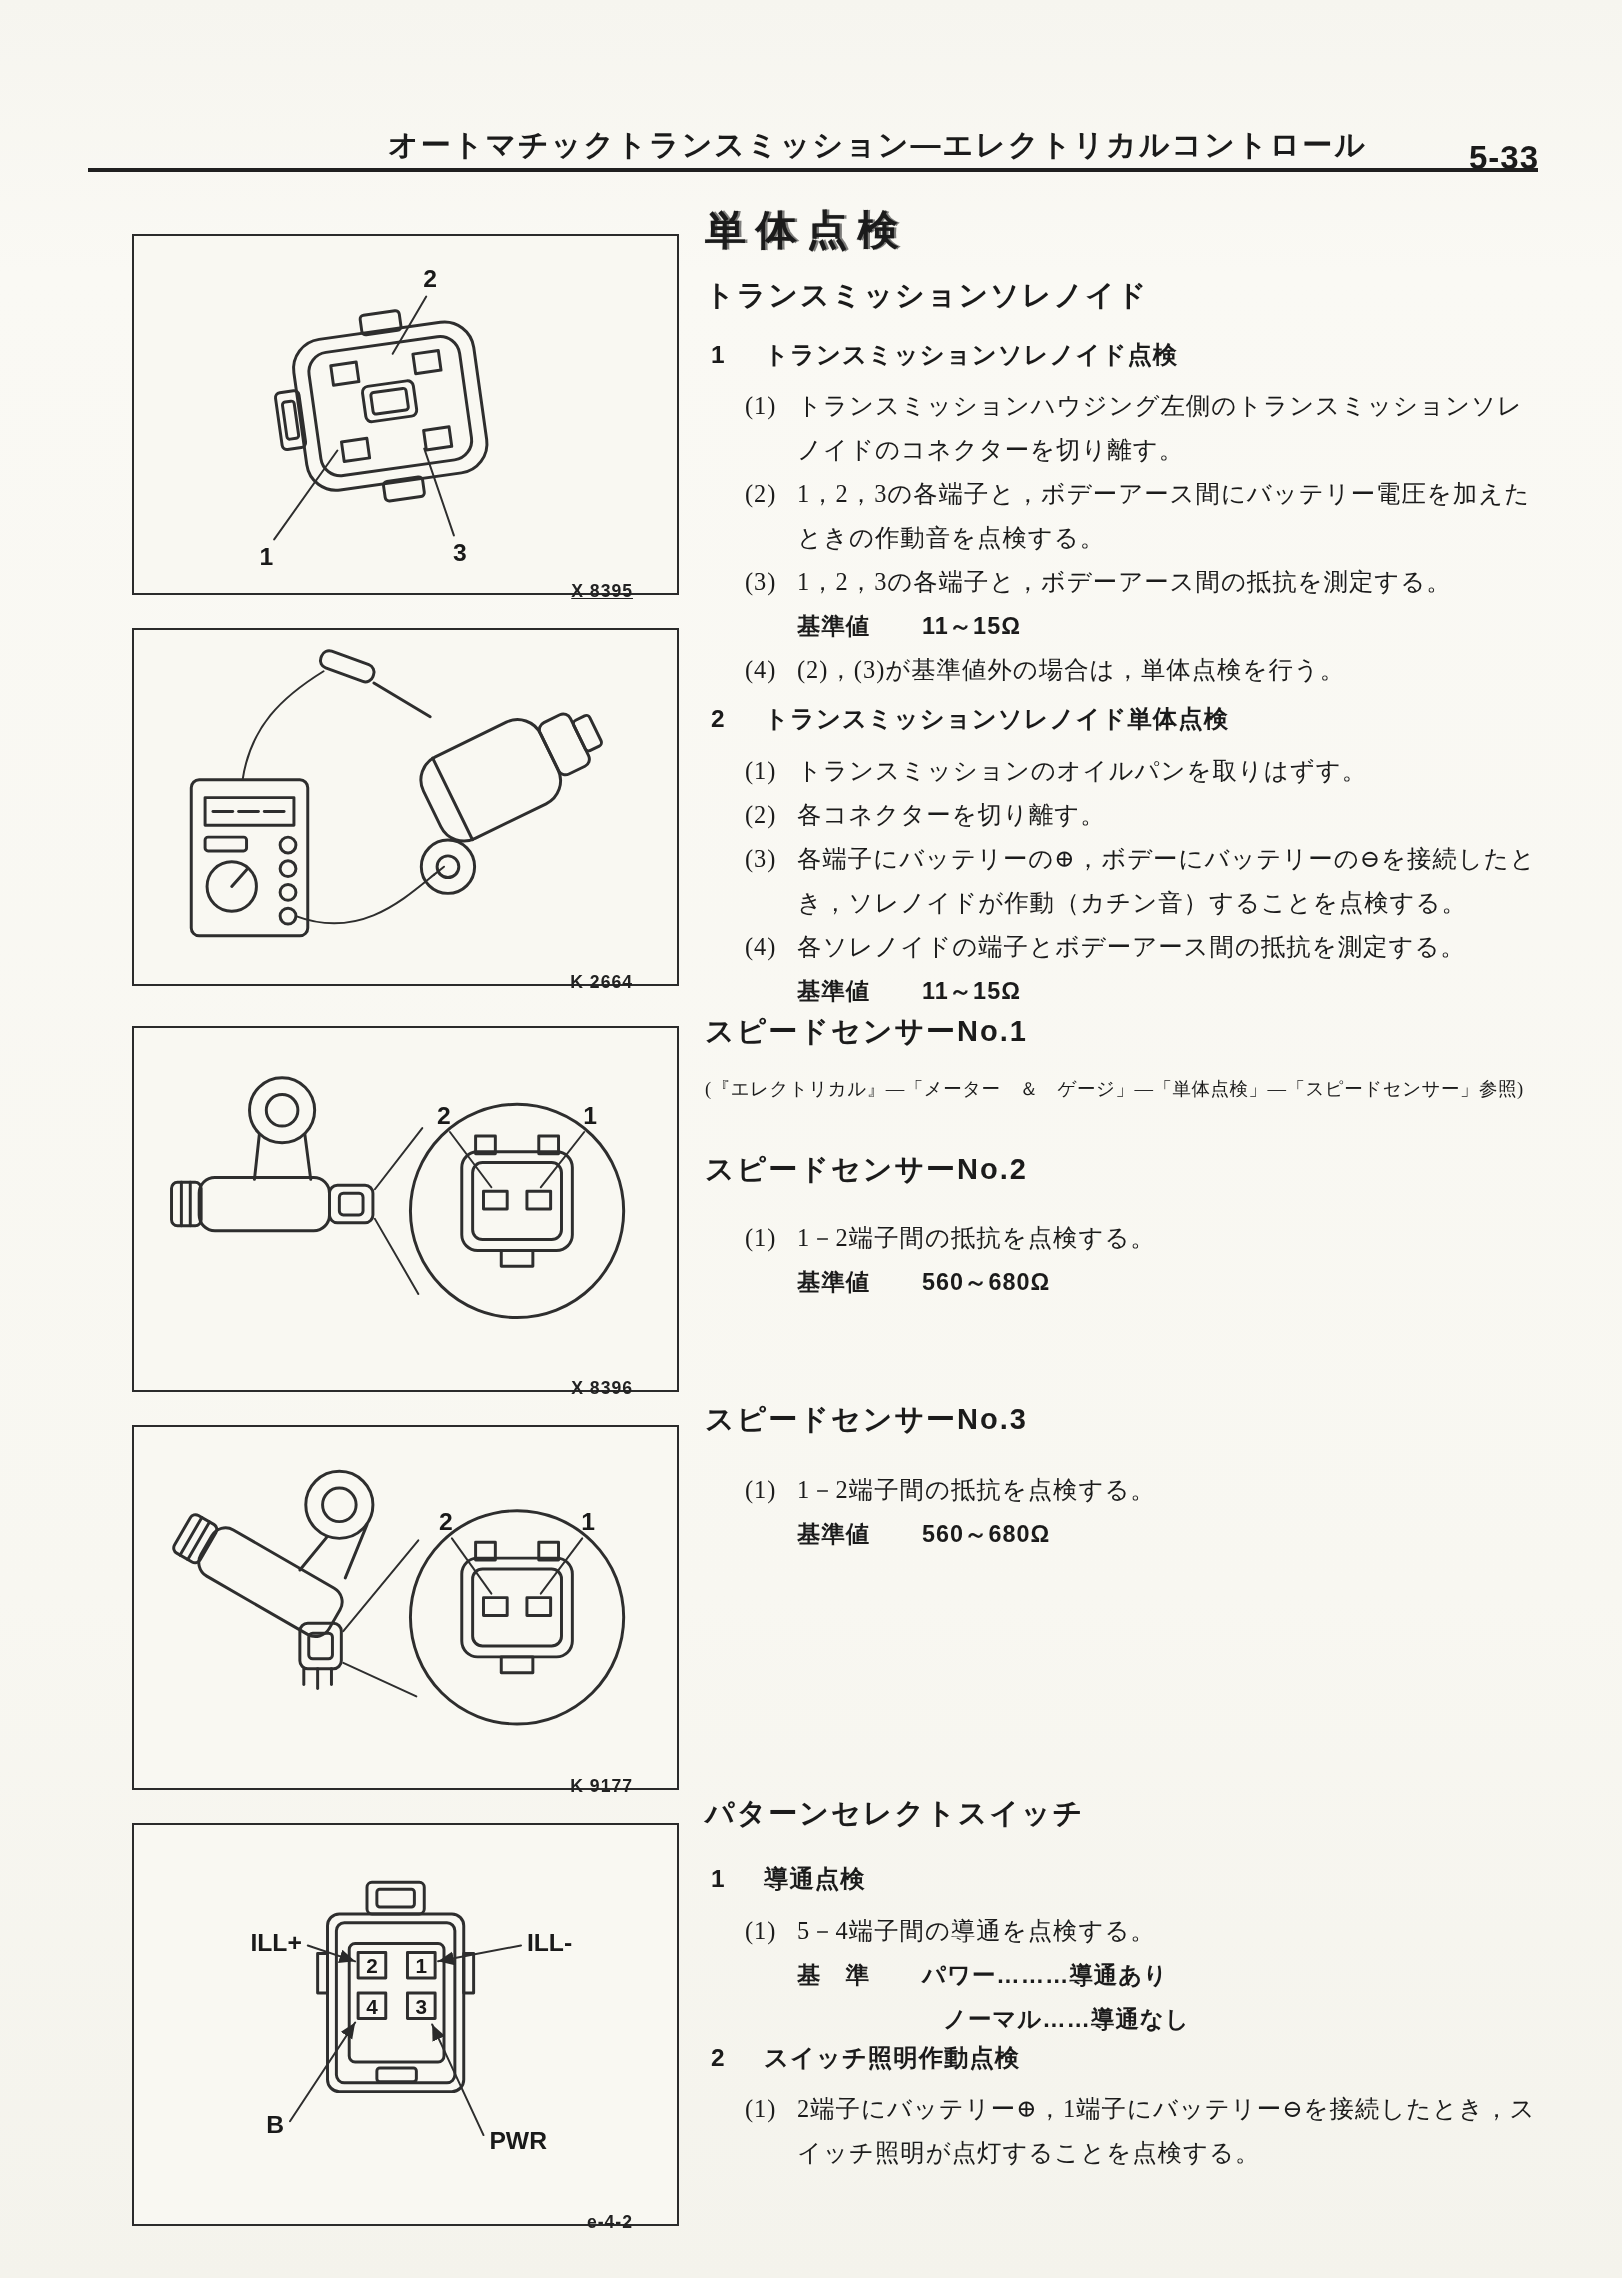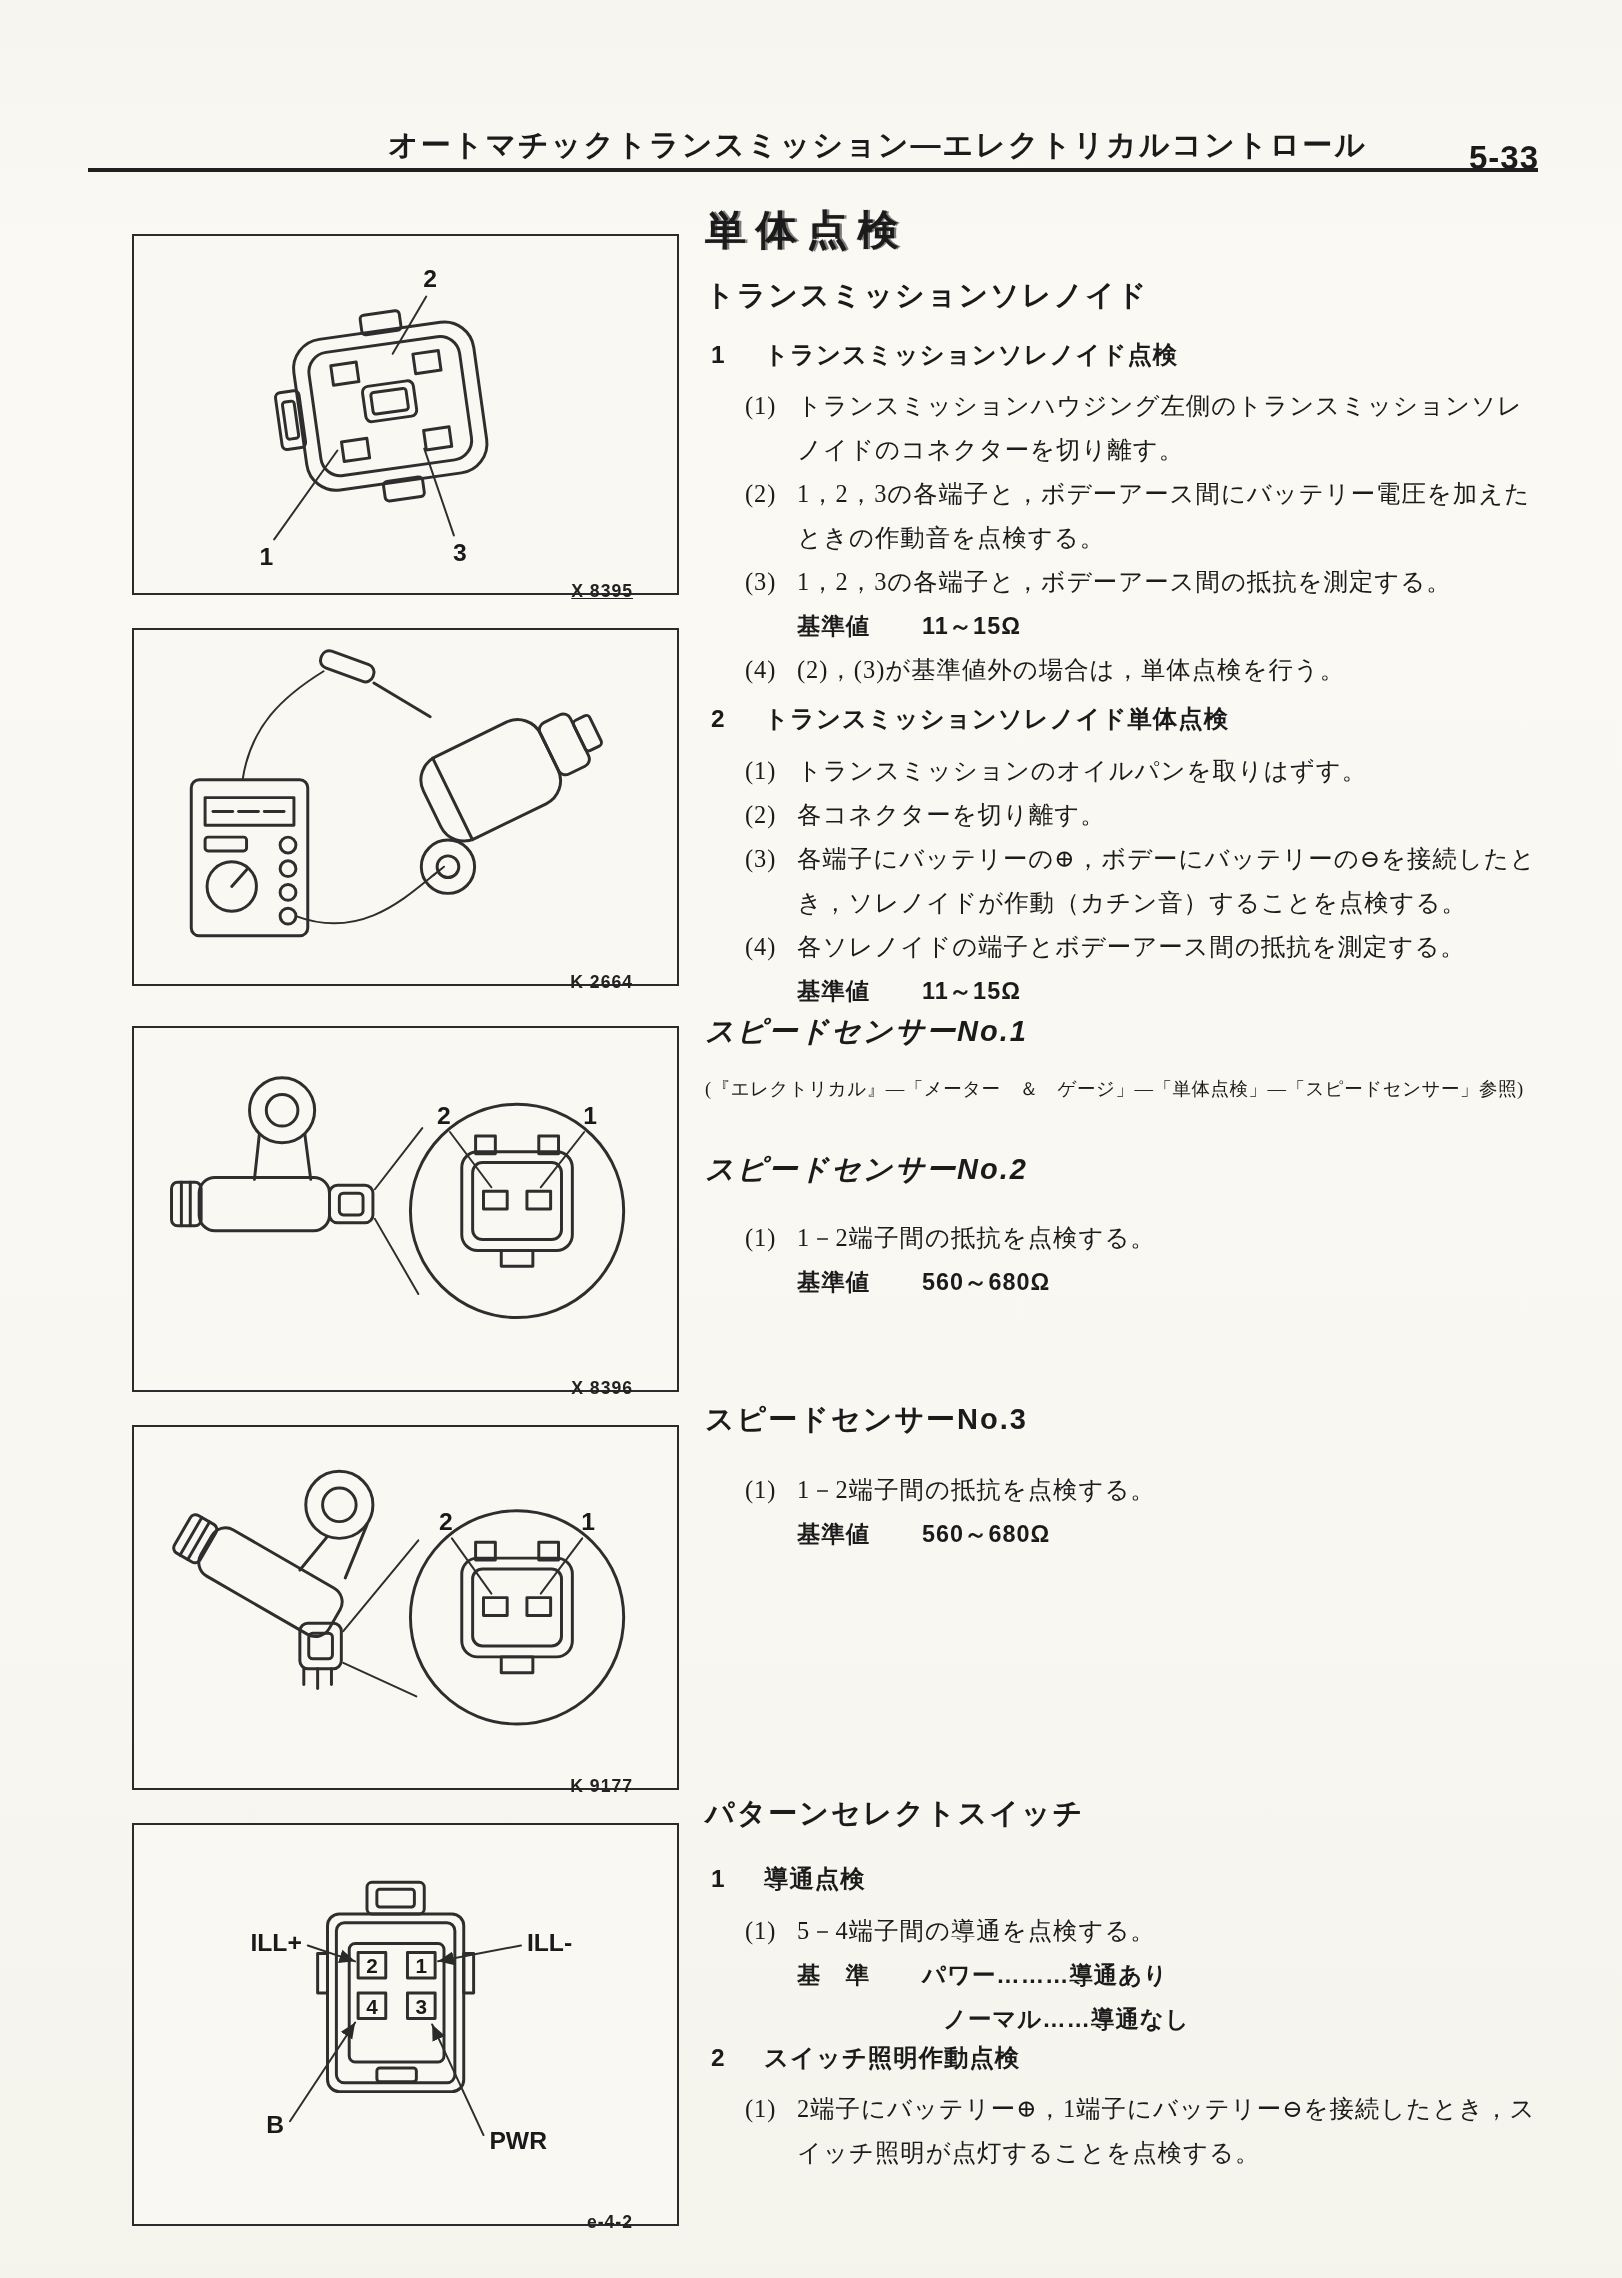--- a/index.html
+++ b/index.html
@@ -34,21 +34,21 @@
   .rc-b{top:1014px;}
   .rc-c{top:1402px;}
   .rc-d{top:1796px;}
 
   .h-main{font:bold 41px/1.15 "Liberation Sans","DejaVu Sans",sans-serif;letter-spacing:9.8px;margin:0 0 23.4px 0;
           text-shadow:2.4px 0 0 rgba(25,25,25,.55),0 0 1px rgba(25,25,25,.4);}
   .h-sec{font:bold 29px/35px "Liberation Sans","DejaVu Sans",sans-serif;letter-spacing:2px;margin:0 0 25px 0;}
   .h-sub{position:relative;padding-left:59px;font:bold 24.4px/33px "Liberation Sans","DejaVu Sans",sans-serif;letter-spacing:1px;margin:0 0 13.7px 0;}
   .h-sub .num{position:absolute;left:5.9px;}
   .gap-top{margin-top:9.8px;}
-  .mb30{margin-bottom:29px !important;font-style:italic;}
+  .mb30{margin-bottom:29px !important;}
   .mb32{margin-bottom:31px !important;}
 
   .item{position:relative;padding-left:92px;font-size:24.4px;line-height:44px;letter-spacing:1px;}
   .item .marker{position:absolute;left:40px;}
   .spec{display:flex;padding-left:92px;font:bold 23.4px/44px "Liberation Sans","DejaVu Sans",sans-serif;letter-spacing:1px;}
   .spec .spec-label{width:125px;flex:none;}
   .spec-cont{padding-left:238px;font:bold 23.4px/44px "Liberation Sans","DejaVu Sans",sans-serif;letter-spacing:1px;}
   .ref{font-size:18.5px;line-height:23.4px;letter-spacing:0.5px;margin:0 0 51px 0;}
 </style>
 </head>

